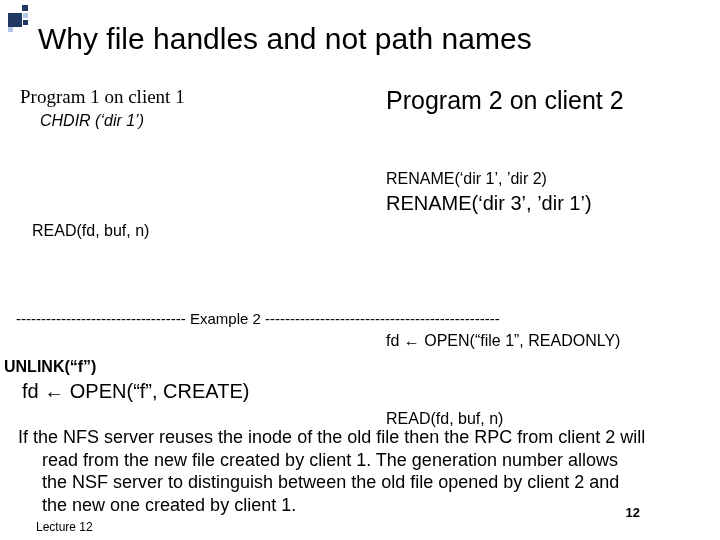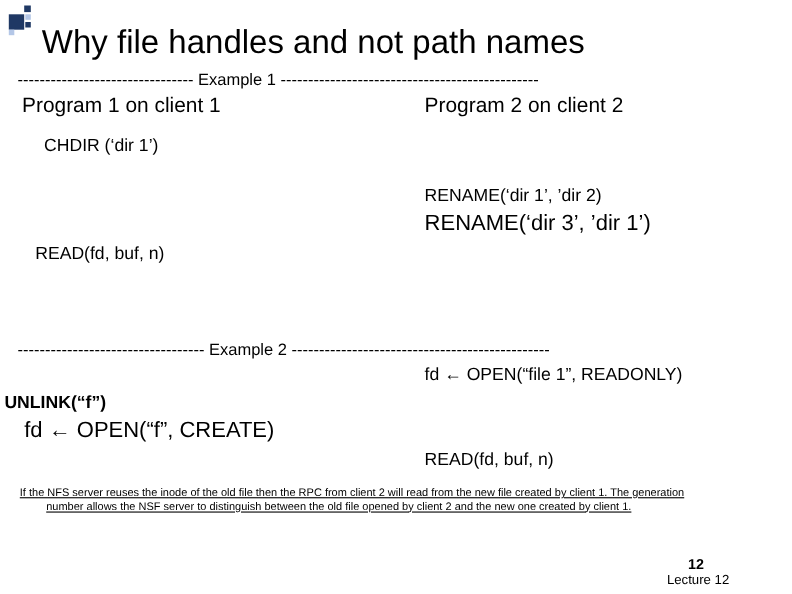--- a/index.html
+++ b/index.html
@@ -46,32 +46,34 @@
     top: 64px;
     left: 16px;
     right: 16px;
     font-size: 15px;
   }
   .prog1 {
     position: absolute;
     top: 86px;
     left: 20px;
     font-size: 19px;
+    font-family: Liberation Serif, serif;
   }
   .prog2 {
     position: absolute;
     top: 86px;
     left: 386px;
-    font-size: 19px;
+    font-size: 25px;
   }
   .chdir {
     position: absolute;
-    top: 124px;
+    top: 112px;
     left: 40px;
     font-size: 16px;
+    font-style: italic;
   }
   .fdopen1 {
     position: absolute;
     top: 138px;
     left: 40px;
     font-size: 16px;
   }
   .rename1 {
     position: absolute;
     top: 170px;
@@ -128,63 +130,61 @@
     font-size: 20px;
   }
   .read2 {
     position: absolute;
     top: 410px;
     left: 386px;
     font-size: 16px;
   }
   .para2 {
     position: absolute;
-    top: 443px;
+    top: 426px;
     left: 18px;
     right: 20px;
-    font-size: 10px;
+    font-size: 18px;
     line-height: 1.25;
     text-indent: -24px;
     padding-left: 24px;
-    text-decoration: underline;
   }
   .pagenum {
     position: absolute;
     bottom: 20px;
     right: 26px;
     font-size: 13px;
     font-weight: bold;
   }
   .lecture {
     position: absolute;
     bottom: 6px;
     left: 0;
-    right: 3px;
-    text-align: right;
+    right: 16px;
+    text-align: left;
     font-size: 12px;
     margin-left: 36px;
   }
   .arrow { font-family: "Segoe UI Symbol", Arial, sans-serif; }
 </style>
 </head>
 <body>
 
 <div class="slide">
 
   <div class="corner-deco">
     <div class="sq big"></div>
     <div class="sq s1"></div>
     <div class="sq s2"></div>
     <div class="sq s3"></div>
     <div class="sq s4"></div>
   </div>
 
   <div class="title">Why file handles and not path names</div>
 
-  <div class="divider1">-------------------------------- Example 1 -----------------------------------------------</div>
 
   <div class="prog1">Program 1 on client  1</div>
   <div class="prog2">Program 2 on client  2</div>
 
   <div class="chdir">CHDIR (‘dir 1’)</div>
 
   <div class="rename1">RENAME(‘dir 1’, ’dir 2)</div>
   <div class="rename2">RENAME(‘dir 3’, ’dir 1’)</div>
 
   <div class="read1">READ(fd, buf, n)</div>

